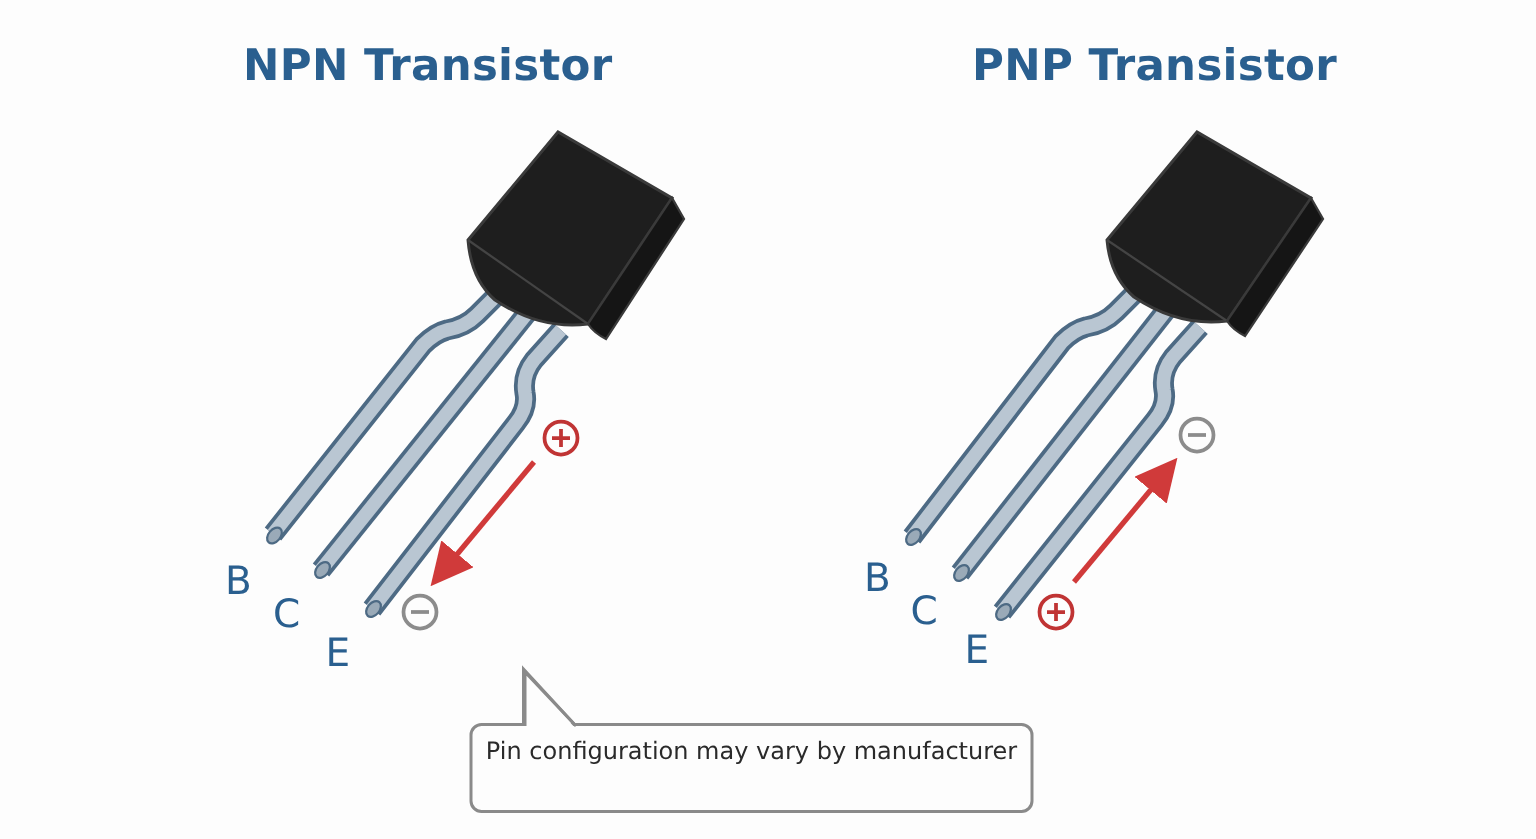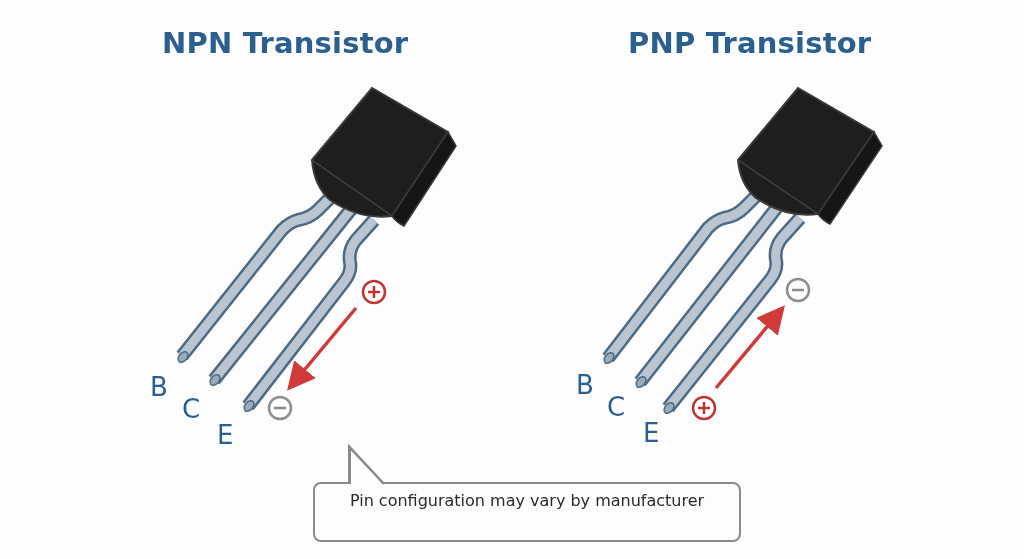--- a/index.html
+++ b/index.html
@@ -9,27 +9,27 @@
     font-family: "Liberation Sans", sans-serif;
     position: relative;
   }
   .title {
     position: absolute; top: 26px;
     font-family: "DejaVu Sans", sans-serif;
     font-weight: bold; font-size: 29px; color: #2a5f8f;
     letter-spacing: 0.2px;
   }
   #npn-title { left: 162px; }
-  #pnp-title { left: 628px; text-align: center; }
+  #pnp-title { left: 648px; text-align: center; }
   svg.diagram { position: absolute; left: 0; top: 0; }
   .pin-label {
     font-family: "DejaVu Sans", sans-serif; font-size: 26px; fill: #2a5f8f;
   }
   .callout {
-    position: absolute; left: 313px; top: 482px; width: 428px; height: 60px;
+    position: absolute; left: 313px; top: 482px; width: 376px; height: 60px;
     border: 2px solid #8a8a8a; border-radius: 8px; background: #fdfdfd;
     box-sizing: border-box;
     font-family: "DejaVu Sans", sans-serif; font-size: 16px; color: #2a2a2a;
     text-align: center; line-height: 22px; padding-top: 6px;
   }
 </style>
 </head>
 <body>
 
 <div id="npn-title" class="title">NPN Transistor</div>

